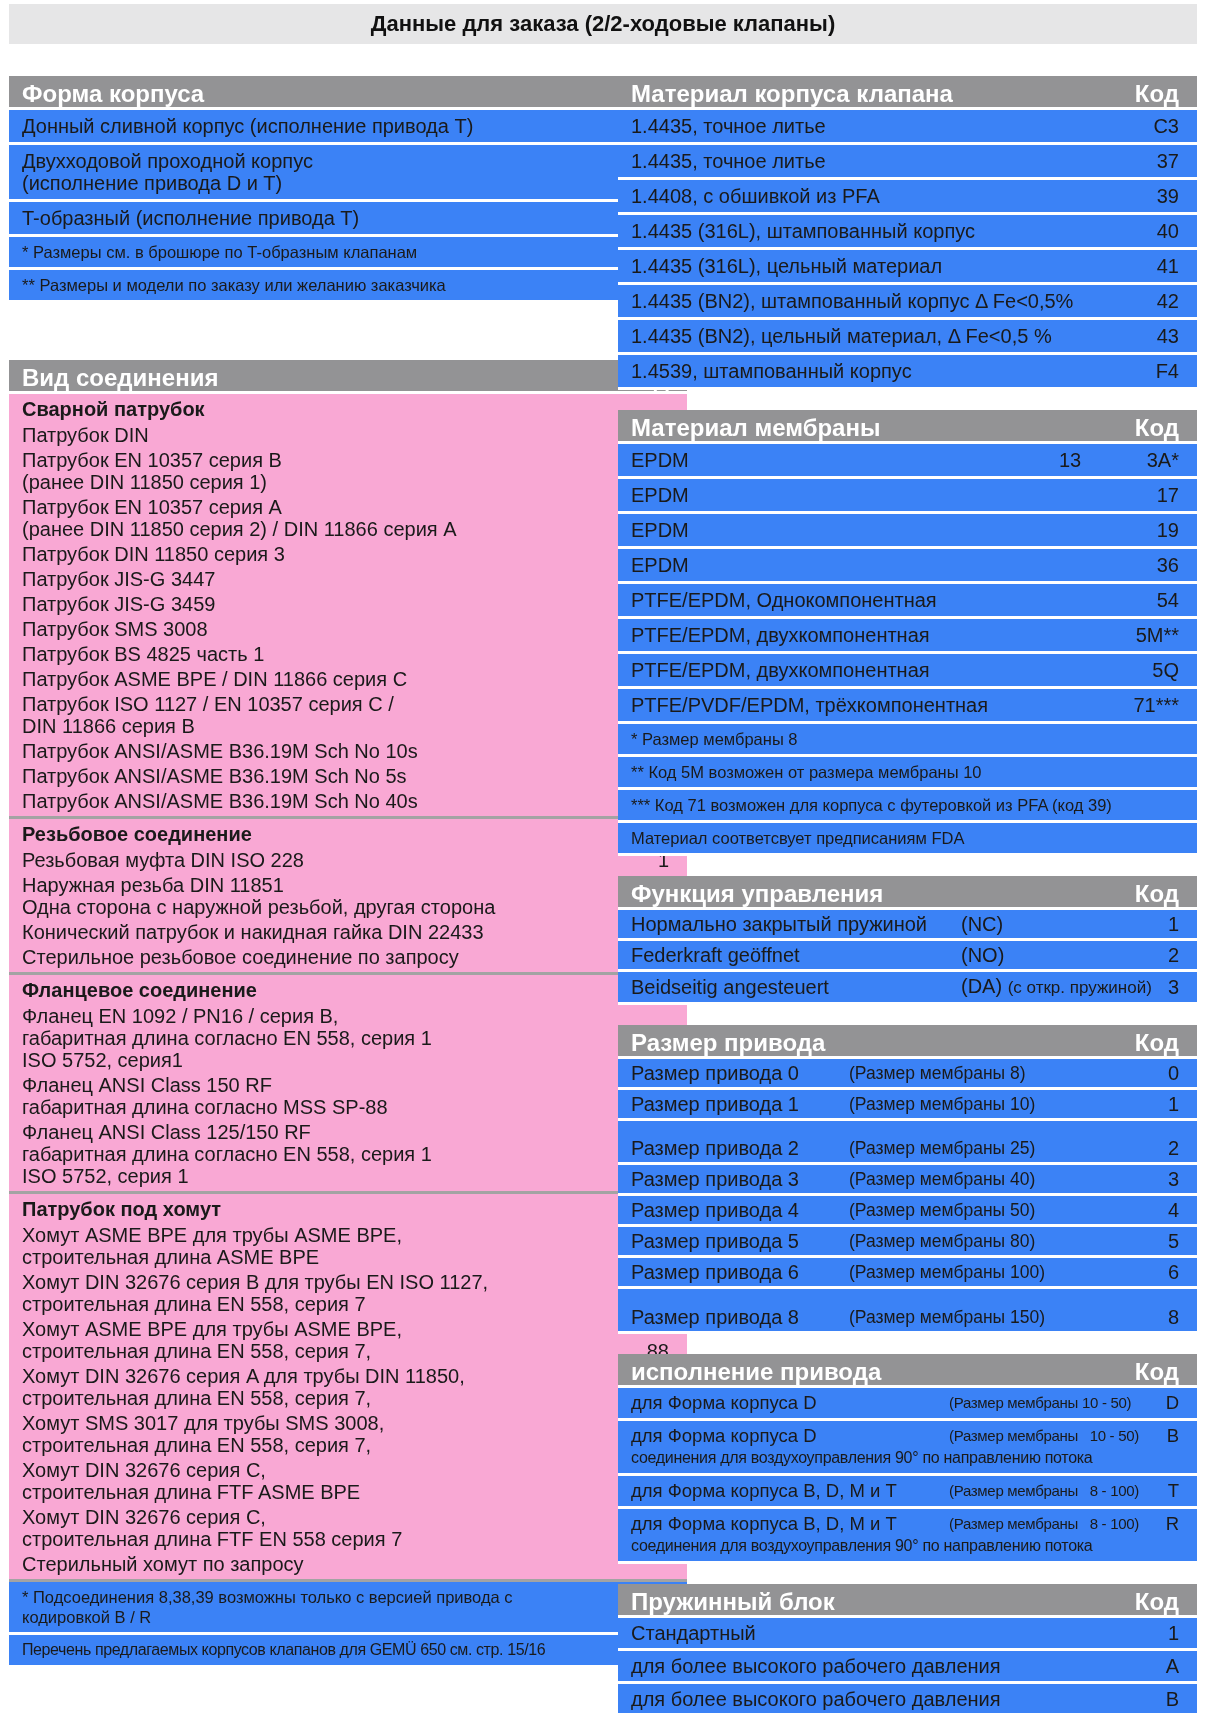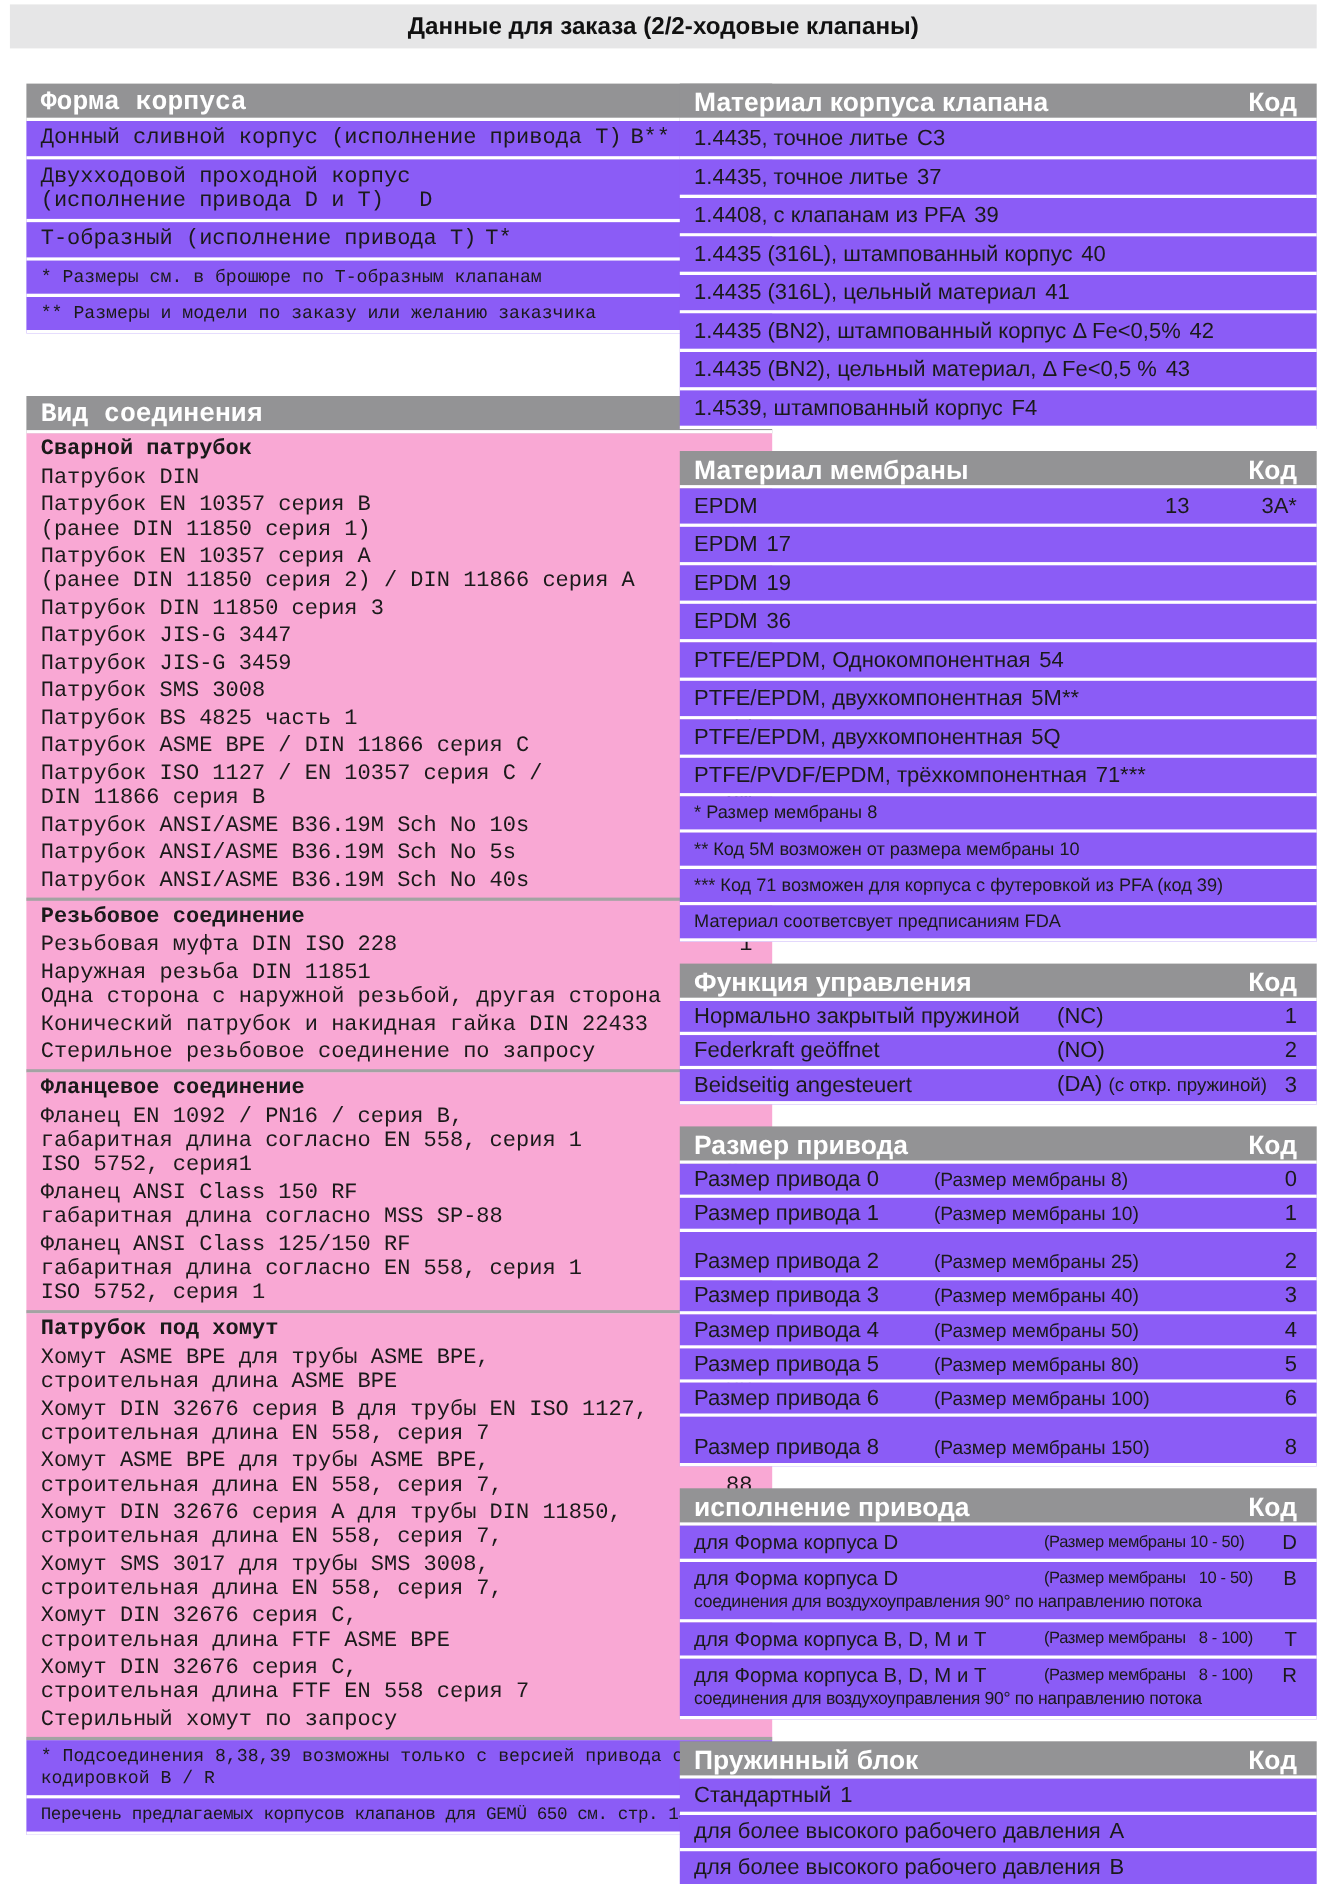--- a/index.html
+++ b/index.html
@@ -6,35 +6,35 @@
   html, body { width: 1205px; height: 1713px; background: #ffffff; }
   body { font-family: "Liberation Sans", sans-serif; color: #1a1a1a; position: relative; overflow: hidden; }
 
   .title-bar {
     position: absolute; left: 9px; top: 4px; width: 1188px; height: 40px;
     background: #e6e6e7; text-align: center;
     font-weight: bold; font-size: 22px; line-height: 40px; color: #111;
   }
 
   .col { position: absolute; }
-  .col-left { left: 24px; top: 76px; width: 678px; font-family: Liberation Mono, monospace; }
+  .col-left { left: 9px; top: 76px; width: 678px; }
   .col-right { left: 618px; top: 76px; width: 579px; }
 
   .section { margin-bottom: 0; }
   .sec-head {
     background: #939395; color: #ffffff; font-weight: bold;
     font-size: 24px; height: 34px; line-height: 36px;
     display: flex; justify-content: space-between; padding: 0 18px 0 13px;
     border-bottom: 3px solid #ffffff;
   }
   .sec-head .code { padding-right: 0; }
 
   .row {
-    background: #8b5cf6; border-bottom: 3px solid #ffffff;
-    display: flex; justify-content: flex-start; align-items: flex-end;
+    background: #3b82f6; border-bottom: 3px solid #ffffff;
+    display: flex; justify-content: space-between; align-items: flex-end;
     font-size: 20px; line-height: 22px; padding: 5px 18px 5px 13px;
   }
   .row .lbl { white-space: pre-line; }
   .row .code { white-space: nowrap; padding-left: 8px; }
   .row.note { font-size: 16.5px; line-height: 20px; padding: 5px 13px; }
   .row.note.small { font-size: 16px; letter-spacing: -0.4px; }
 
   .block { background: #f9a8d4; border-bottom: 3px solid #a3a3a3; padding: 3px 18px 4px 13px; }
   .block .grp-title { font-weight: bold; font-size: 20px; line-height: 24px; }
   .block .line { display: flex; justify-content: space-between; align-items: flex-end; font-size: 20px; line-height: 22px; margin-top: 3px; }
@@ -253,21 +253,21 @@
     </div>
     <div class="row">
         <span class="lbl">1.4435, точное литье</span>
         <span class="code">C3</span>
       </div>
     <div class="row">
         <span class="lbl">1.4435, точное литье</span>
         <span class="code">37</span>
       </div>
     <div class="row">
-        <span class="lbl">1.4408, с клапанам из PFA</span>
+        <span class="lbl">1.4408, с обшивкой из PFA</span>
         <span class="code">39</span>
       </div>
     <div class="row">
         <span class="lbl">1.4435 (316L), штампованный корпус</span>
         <span class="code">40</span>
       </div>
     <div class="row">
         <span class="lbl">1.4435 (316L), цельный материал</span>
         <span class="code">41</span>
       </div>

